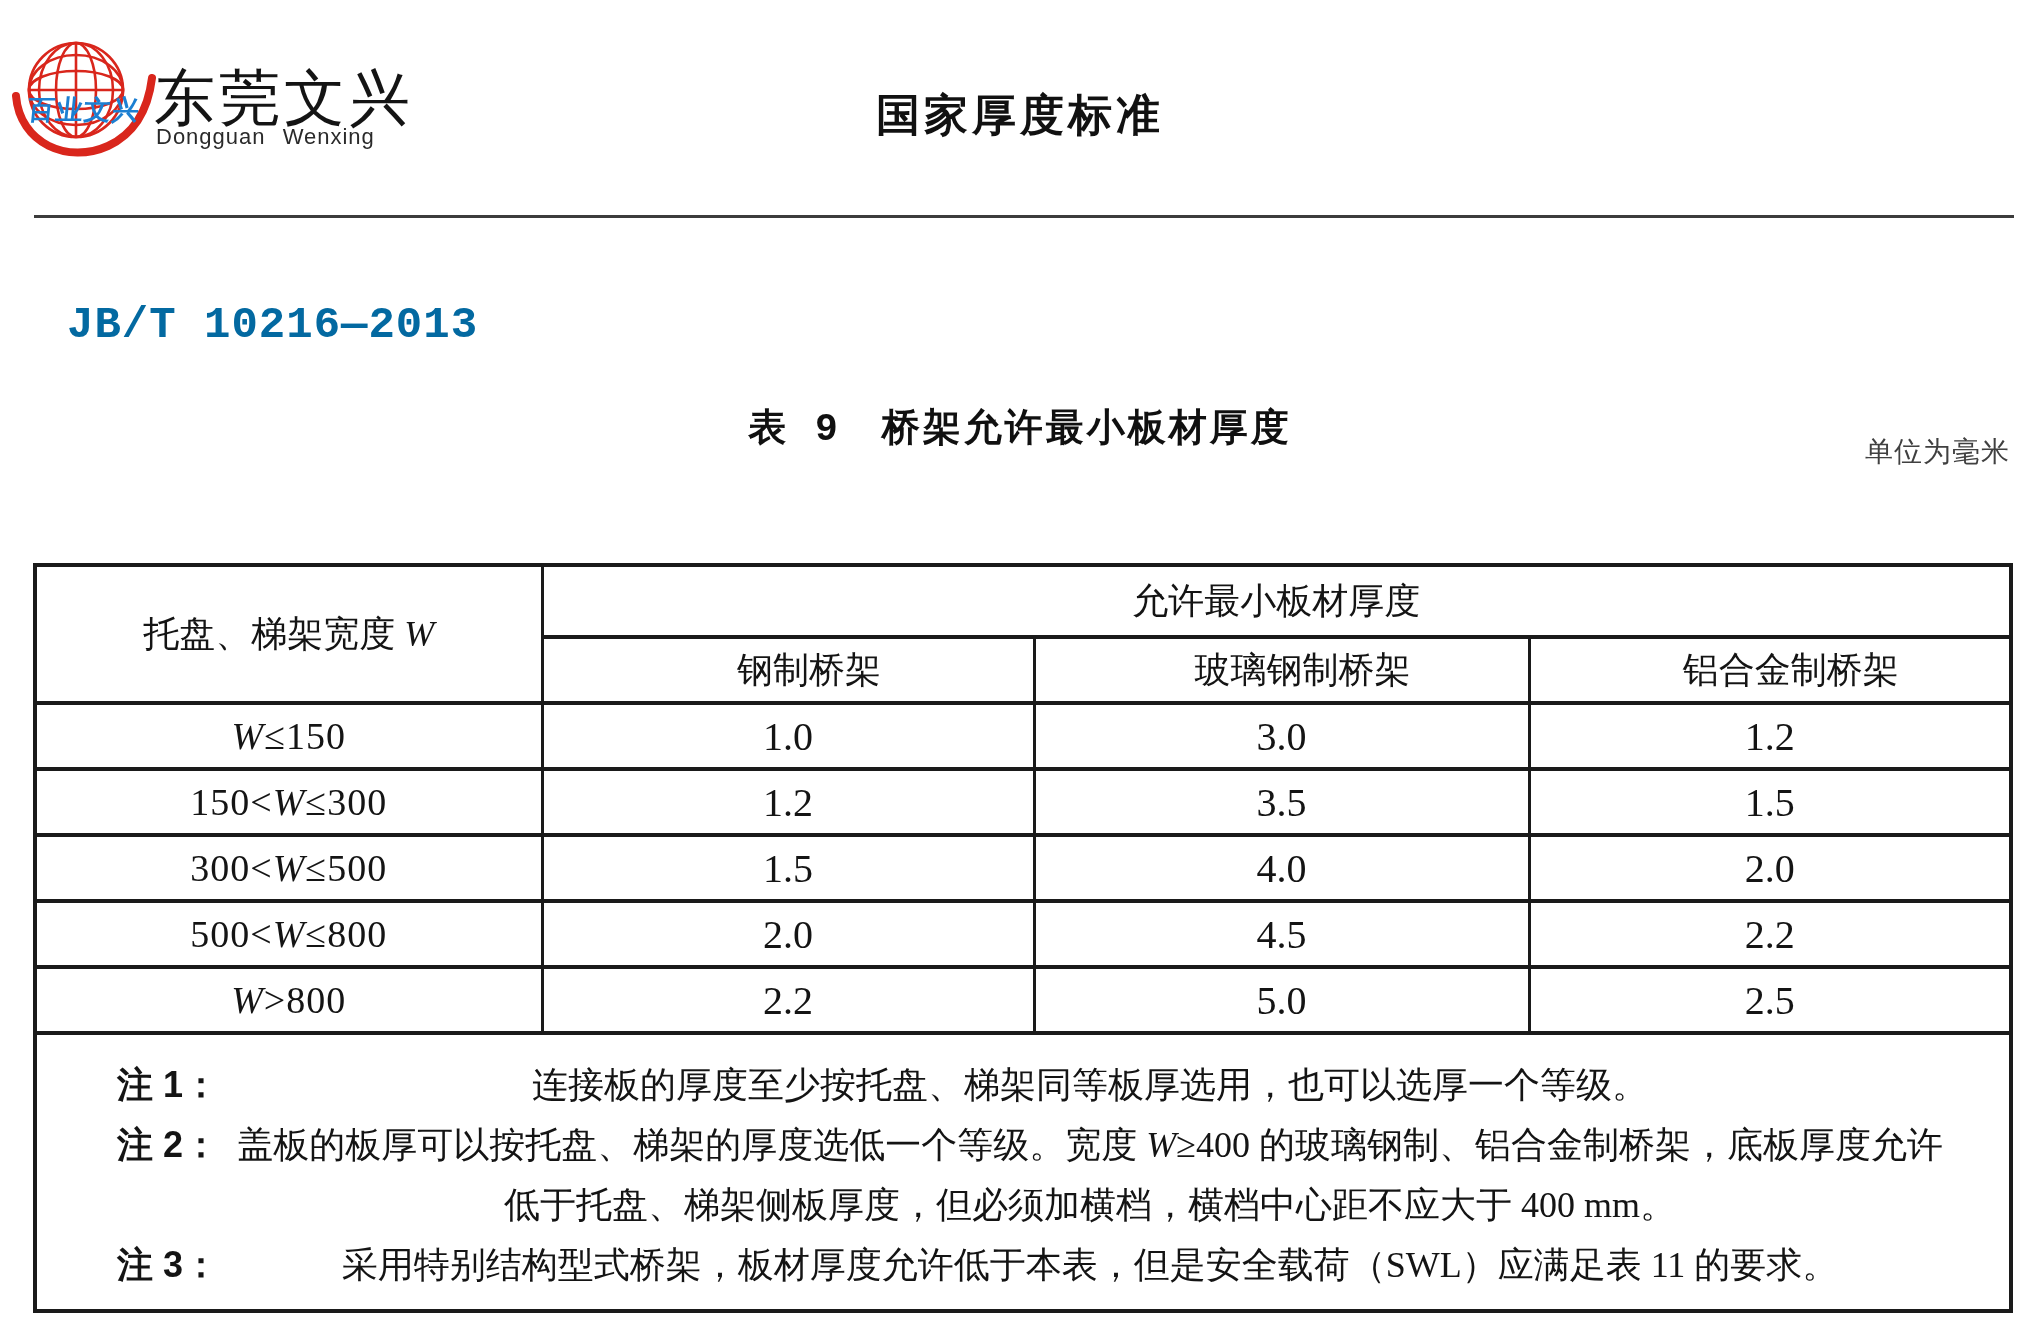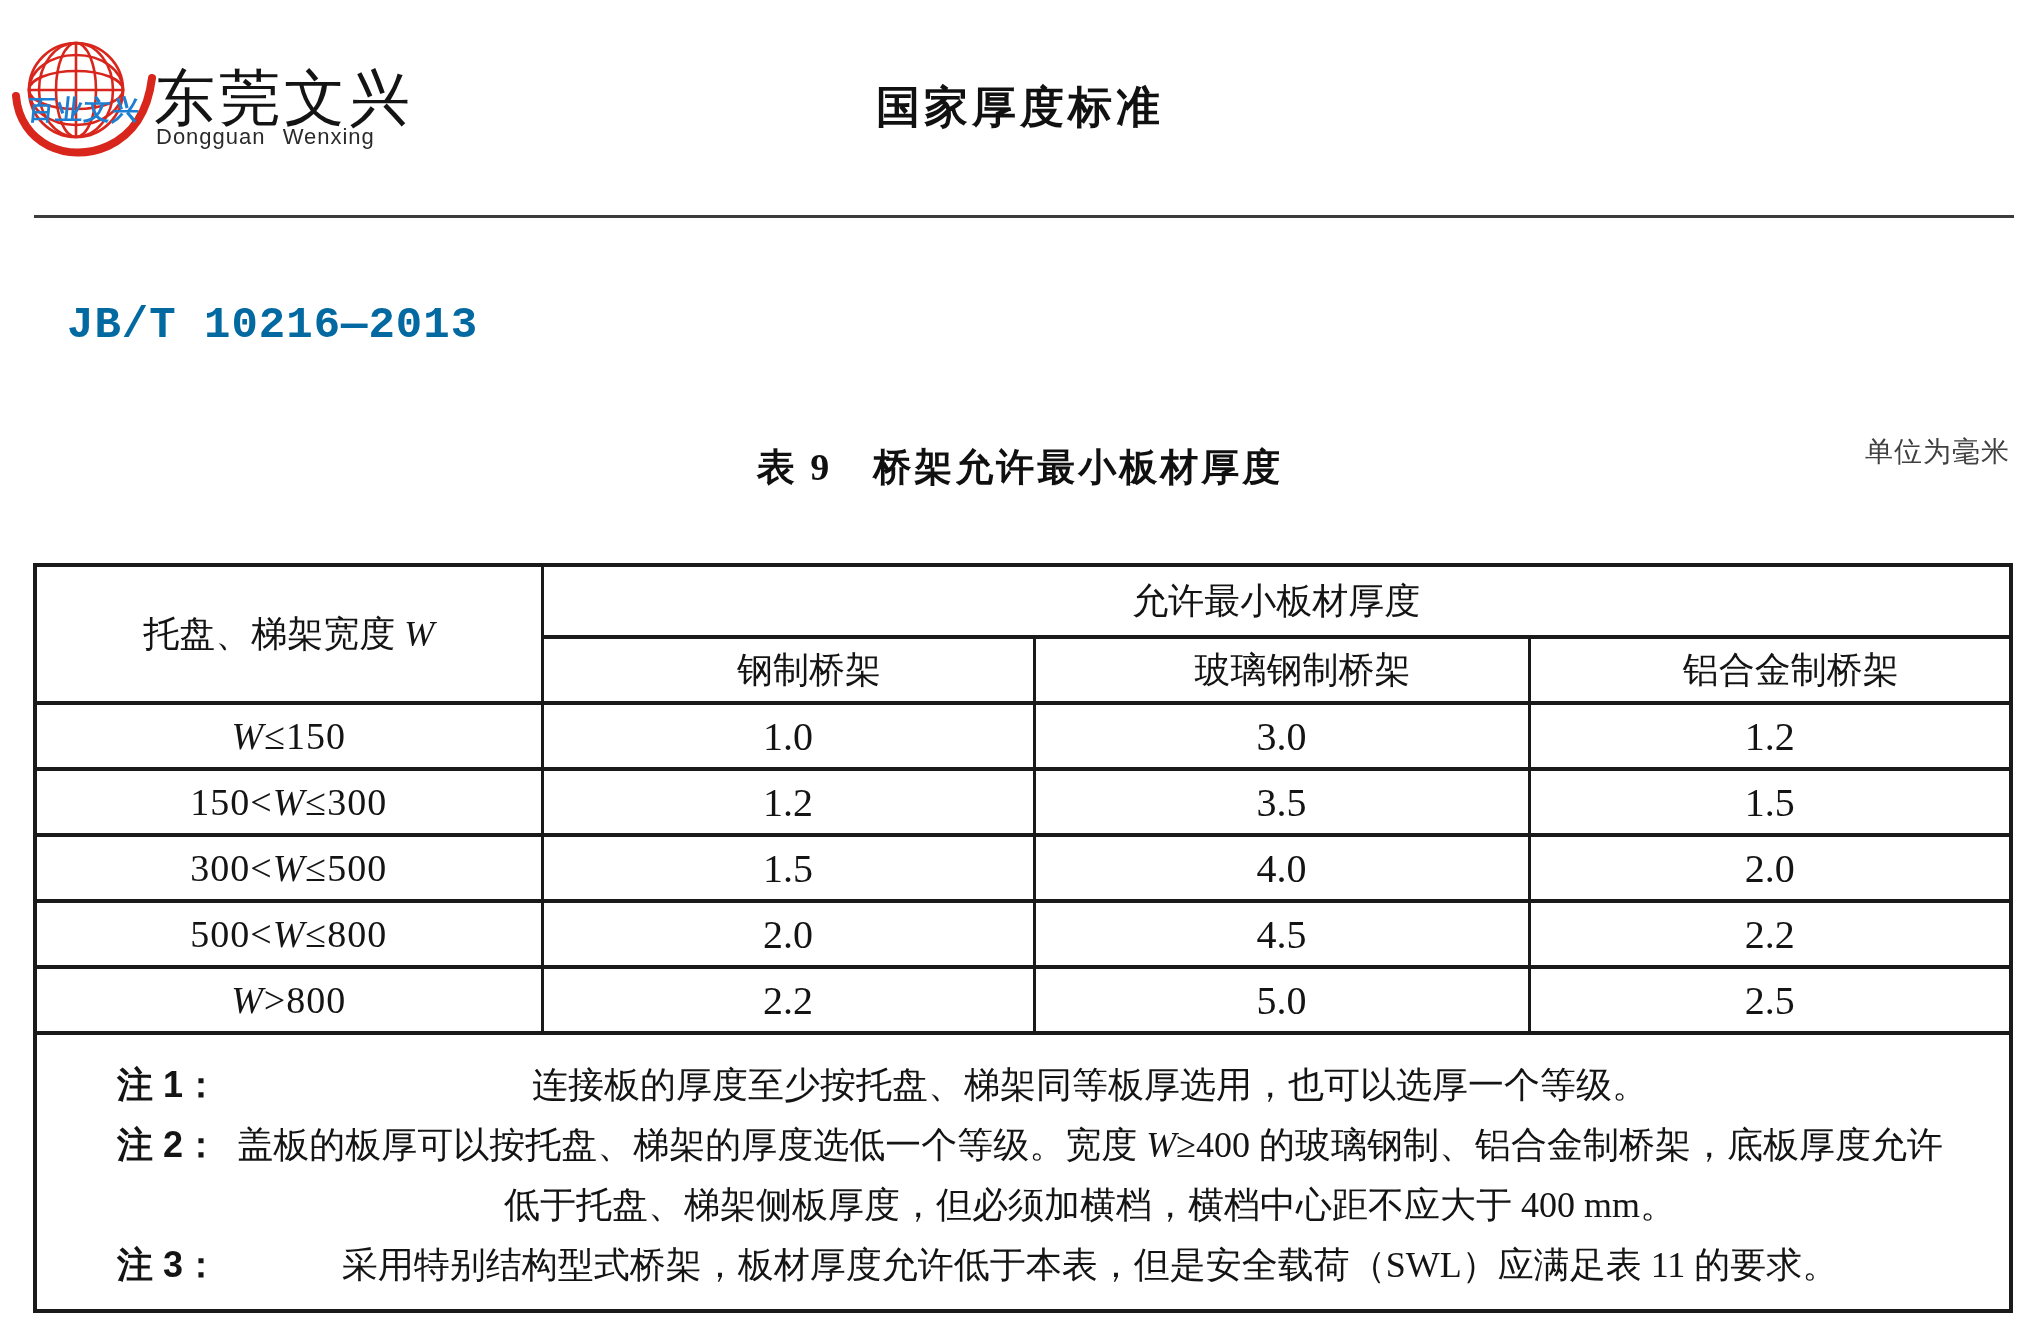--- a/index.html
+++ b/index.html
@@ -34,42 +34,42 @@
   }
   .company-en {
     position: absolute; left: 144px; top: 92px;
     font-family: "Liberation Sans", sans-serif;
     font-size: 22px; color: #2a2a2a; letter-spacing: 1px; word-spacing: 10px;
     white-space: nowrap;
   }
 
   
   .page-heading {
-    position: absolute; left: 0; top: 78px; width: 2040px;
+    position: absolute; left: 0; top: 86px; width: 2040px;
     text-align: center;
     font-weight: 700; font-size: 44px; letter-spacing: 4px;
     color: #111;
   }
   .header-rule {
     position: absolute; left: 34px; top: 215px; width: 1980px; height: 3px;
     background: #3c3c3c;
   }
   .std-no {
     position: absolute; left: 42px; top: 300px;
     font-family: Liberation Mono, monospace;
     font-weight: 700; font-size: 44px; color: #0369a1;
     letter-spacing: 1px;
     margin-left: 25px;
   }
 
   
   .table-caption {
-    position: absolute; left: 0; top: 442px; width: 2040px;
-    text-align: center;
-    font-weight: 700; font-size: 38px; letter-spacing: 3px; color: #101010;
+    position: absolute; left: 0; top: 402px; width: 2040px;
+    text-align: center;
+    font-weight: 700; font-size: 38px; letter-spacing: 3px; color: #101010; font-family: Liberation Mono, monospace;
   }
   .unit-note {
     position: absolute; right: 30px; top: 433px;
     font-size: 28px; color: #404040; letter-spacing: 1px;
   }
 
   
   table.thickness {
     position: absolute; left: 33px; top: 515px;
     width: 1976px;

